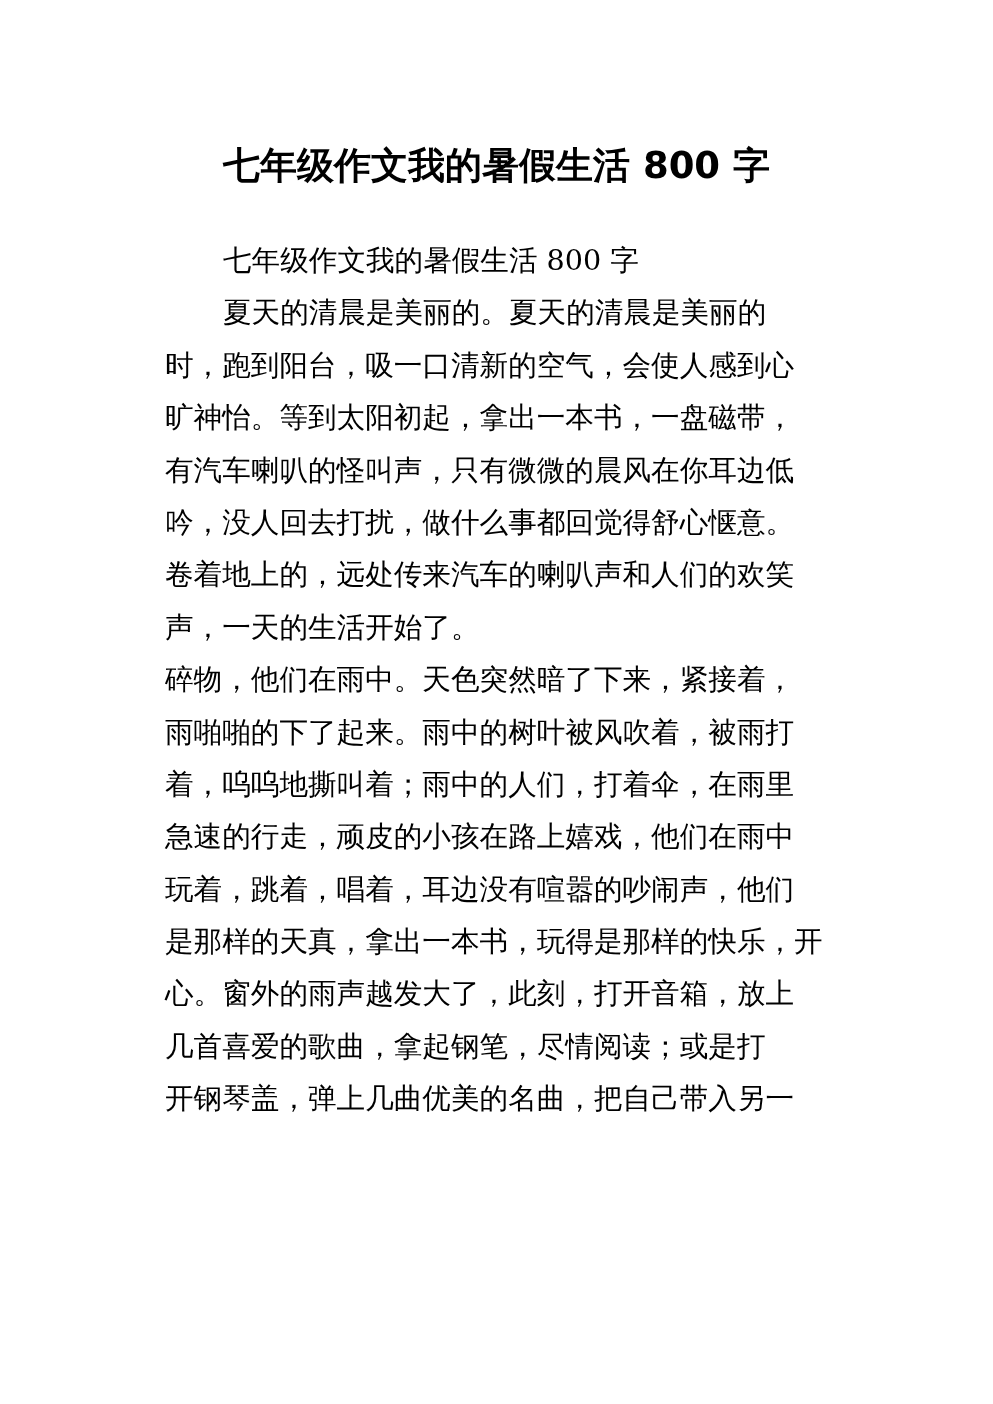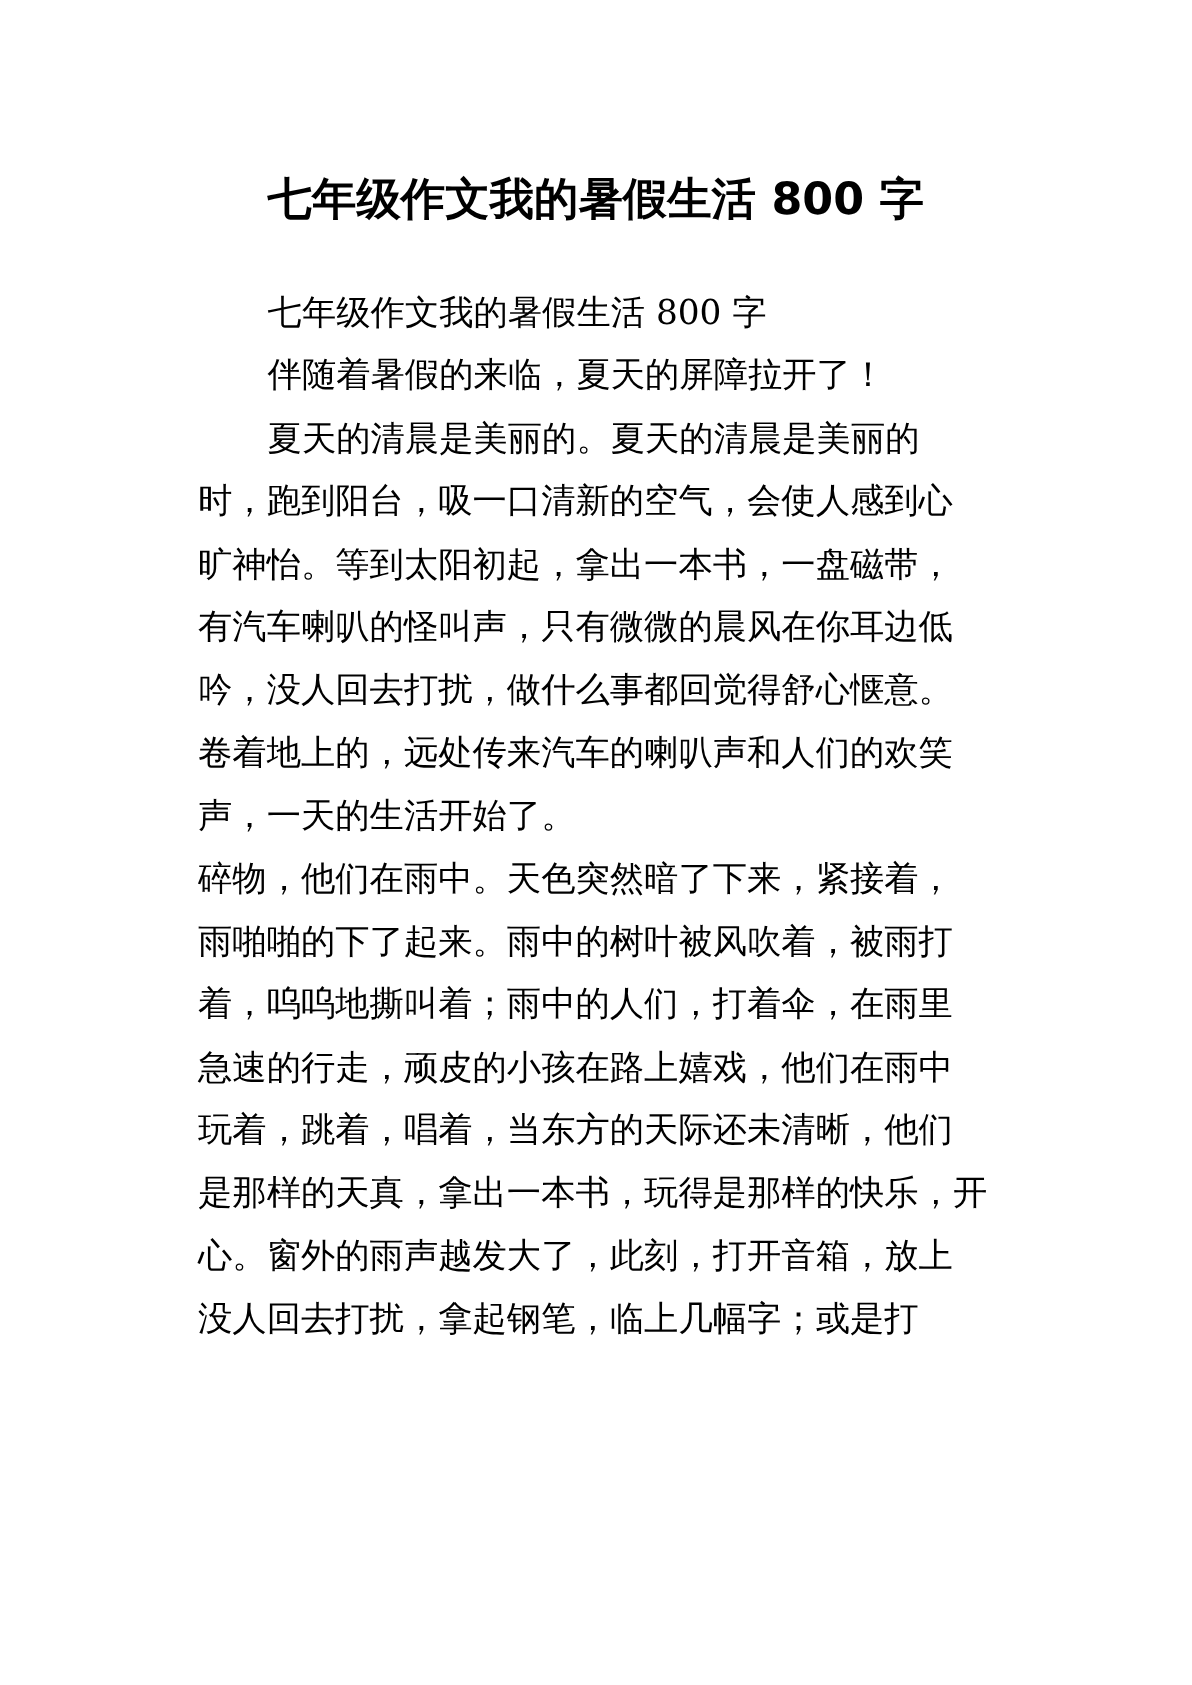--- a/index.html
+++ b/index.html
@@ -54,30 +54,30 @@
     }
   </style>
 </head>
 <body>
 
 <div class="page">
   <h1 class="title">七年级作文我的暑假生活 800 字</h1>
 
   <div class="body-text">
     <span class="line indent">七年级作文我的暑假生活 800 字</span>
-    <span class="line indent">伴随着暑假的来临，夏天的屏障拉开了！</span>
     <span class="line indent">夏天的清晨是美丽的。夏天的清晨是美丽的</span>
     <span class="line">时，跑到阳台，吸一口清新的空气，会使人感到心</span>
     <span class="line">旷神怡。等到太阳初起，拿出一本书，一盘磁带，</span>
     <span class="line">有汽车喇叭的怪叫声，只有微微的晨风在你耳边低</span>
     <span class="line">吟，没人回去打扰，做什么事都回觉得舒心惬意。</span>
     <span class="line">卷着地上的，远处传来汽车的喇叭声和人们的欢笑</span>
     <span class="line">声，一天的生活开始了。</span>
     <span class="line">碎物，他们在雨中。天色突然暗了下来，紧接着，</span>
     <span class="line">雨啪啪的下了起来。雨中的树叶被风吹着，被雨打</span>
     <span class="line">着，呜呜地撕叫着；雨中的人们，打着伞，在雨里</span>
     <span class="line">急速的行走，顽皮的小孩在路上嬉戏，他们在雨中</span>
-    <span class="line">玩着，跳着，唱着，当东方的天际还未清晰，他们</span>
+    <span class="line">玩着，跳着，唱着，耳边没有喧嚣的吵闹声，他们</span>
     <span class="line">是那样的天真，拿出一本书，玩得是那样的快乐，开</span>
     <span class="line">心。窗外的雨声越发大了，此刻，打开音箱，放上</span>
-    <span class="line">没人回去打扰，拿起钢笔，临上几幅字；或是打</span>
+    <span class="line">几首喜爱的歌曲，拿起钢笔，尽情阅读；或是打</span>
+    <span class="line">开钢琴盖，弹上几曲优美的名曲，把自己带入另一</span>
   </div>
 </div>
 
 </body></html>

